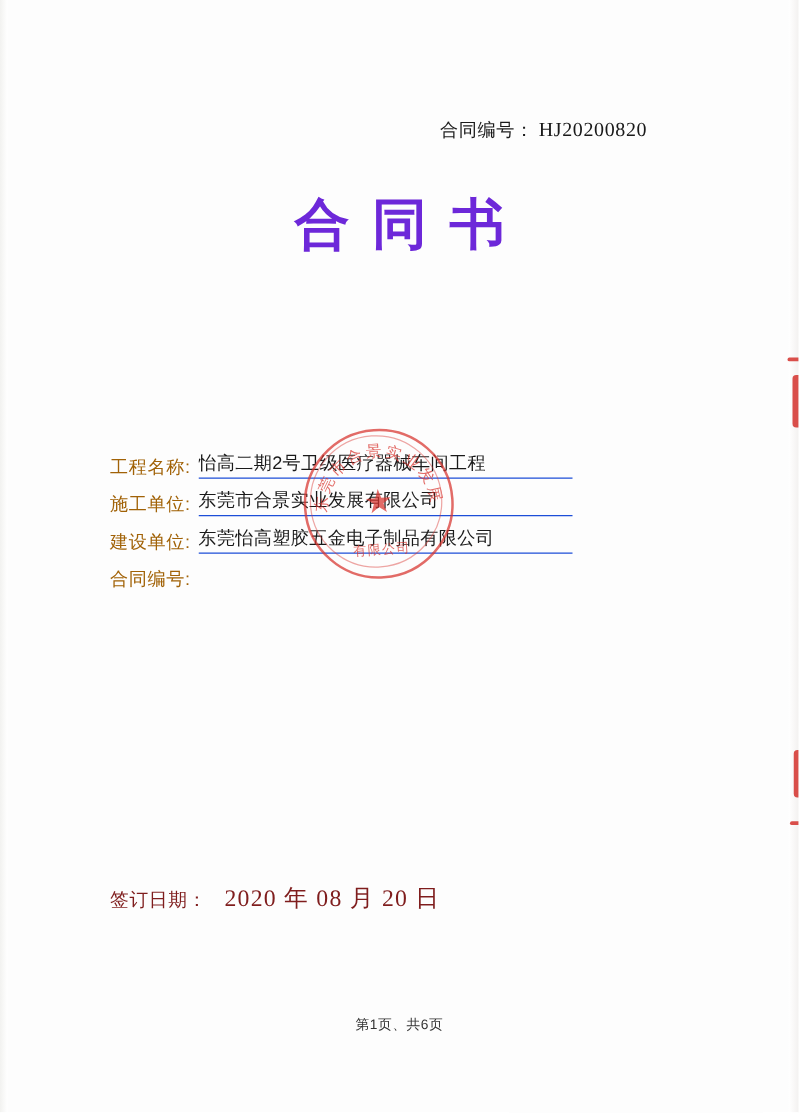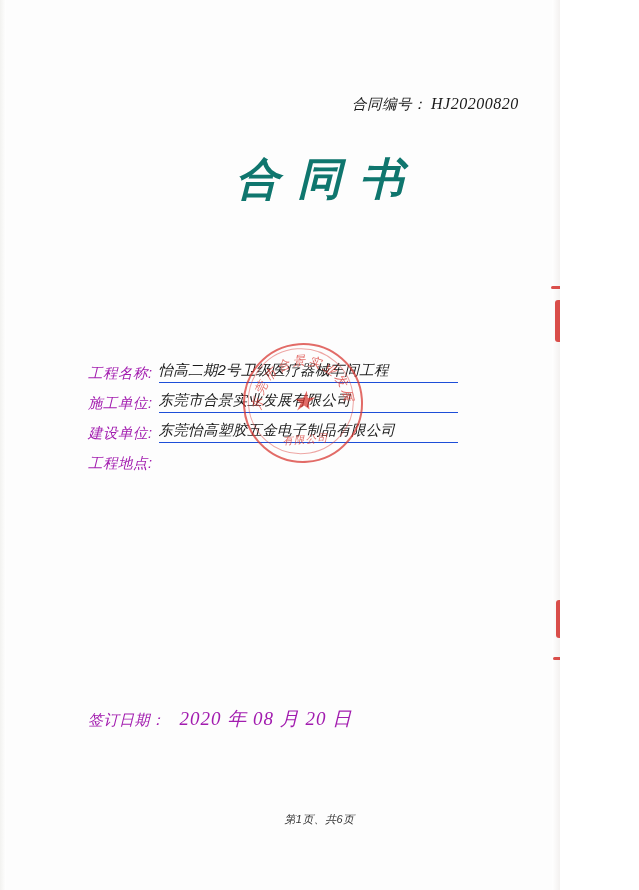--- a/index.html
+++ b/index.html
@@ -12,25 +12,24 @@
     height: 890px;
     position: relative;
     font-family: "Liberation Serif", "DejaVu Serif", serif;
     color: #1a1a1a;
     overflow: hidden;
   }
 
   .page {
     position: absolute;
     left: 0; top: 0;
-    width: 560px;
+    width: 639px;
     height: 890px;
     background: #fdfdfd;
     overflow: hidden;
-    font-style: italic;
   }
 
   
   .edge-left {
     position: absolute;
     left: 0; top: 0;
     width: 6px; height: 890px;
     background: linear-gradient(to right, #f2f2f0, #ffffff);
   }
   .edge-right {
@@ -67,41 +66,41 @@
     position: absolute;
     left: 0;
     top: 150px;
     width: 639px;
     text-align: center;
     font-family: "Liberation Sans", sans-serif;
     font-weight: bold;
     font-size: 44px;
     letter-spacing: 18px;
     text-indent: 18px;
-    color: #0f766e;
+    color: #6d28d9;
   }
 
   .fields {
     position: absolute;
     left: 88px;
     top: 355px;
     width: 370px;
   }
   .field-row {
     display: flex;
     align-items: flex-end;
     height: 28px;
     margin-bottom: 2px;
   }
   .field-label {
     font-family: "Liberation Sans", sans-serif;
     font-size: 14.5px;
     letter-spacing: 0.5px;
     white-space: nowrap;
-    color: #a21caf;
+    color: #a16207;
   }
   .field-value {
     flex: 1;
     margin-left: 6px;
     border-bottom: 1px solid #1d4ed8;
     font-family: "Liberation Sans", sans-serif;
     font-size: 14.5px;
     letter-spacing: 0.3px;
     padding-bottom: 2px;
     white-space: nowrap;
@@ -175,21 +174,21 @@
     letter-spacing: 1px;
   }
 
   .signoff {
     position: absolute;
     left: 88px;
     top: 706px;
     font-family: "Liberation Sans", sans-serif;
     font-size: 15px;
     letter-spacing: 0.5px;
-    color: #a21caf;
+    color: #7f1d1d;
   }
   .signoff-row { display: flex; align-items: baseline; margin-bottom: 12px; }
   .signoff-label { white-space: nowrap; }
   .signoff-value {
     margin-left: 14px;
     white-space: nowrap;
     font-family: "Liberation Serif", serif;
     font-size: 19px;
     letter-spacing: 1px;
   }
@@ -231,21 +230,21 @@
     </div>
     <div class="field-row">
       <span class="field-label">施工单位:</span>
       <span class="field-value">东莞市合景实业发展有限公司</span>
     </div>
     <div class="field-row">
       <span class="field-label">建设单位:</span>
       <span class="field-value">东莞怡高塑胶五金电子制品有限公司</span>
     </div>
     <div class="field-row addr">
-      <span class="field-label">工程地点:</span>
+      <span class="field-label">合同编号:</span>
     </div>
   </div>
 
   <div class="seal">
     <div class="inner-ring"></div>
     <svg class="arc-text" viewBox="0 0 116 116">
       <defs>
         <path id="sealArc" d="M 16,62 A 42,42 0 0 1 100,62"></path>
       </defs>
       <text text-anchor="middle">

